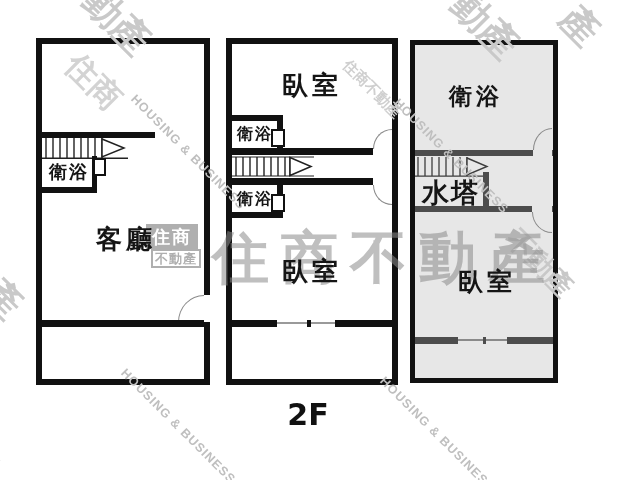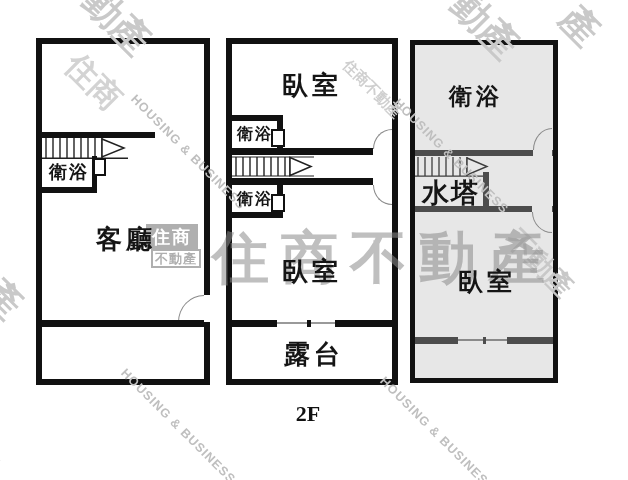--- a/index.html
+++ b/index.html
@@ -169,20 +169,19 @@
     <div class="bot">不動產</div>
   </div>
 
   <div class="label" style="left:45px;top:161px;width:48px;height:22px;font-size:18px;letter-spacing:2px;">衛浴</div>
   <div class="label" style="left:76px;top:224px;width:100px;height:30px;font-size:26px;letter-spacing:4px;">客廳</div>
 
   <div class="label" style="left:262px;top:70px;width:100px;height:30px;font-size:26px;letter-spacing:4px;">臥室</div>
   <div class="label" style="left:233px;top:124px;width:44px;height:20px;font-size:16px;letter-spacing:2px;">衛浴</div>
   <div class="label" style="left:233px;top:189px;width:44px;height:20px;font-size:16px;letter-spacing:2px;">衛浴</div>
   <div class="label" style="left:262px;top:256px;width:100px;height:30px;font-size:26px;letter-spacing:4px;">臥室</div>
-  <div class="label" style="left:264px;top:339px;width:100px;height:30px;font-size:26px;letter-spacing:4px;">露台</div>
-  <div class="floorlab" style="left:258px;top:396px;width:100px;height:36px;font-size:22px;font-family:Liberation Serif, serif;">2F</div>
+  <div class="floorlab" style="left:258px;top:396px;width:100px;height:36px;font-size:30px;">2F</div>
 
   <div class="label" style="left:426px;top:82px;width:100px;height:28px;font-size:23px;letter-spacing:4px;">衛浴</div>
   <div class="label" style="left:421px;top:181px;width:60px;height:24px;font-size:27px;letter-spacing:2px;">水塔</div>
   <div class="label" style="left:437px;top:266px;width:100px;height:30px;font-size:25px;letter-spacing:4px;">臥室</div>
 
 </div>
 
 </body></html>

